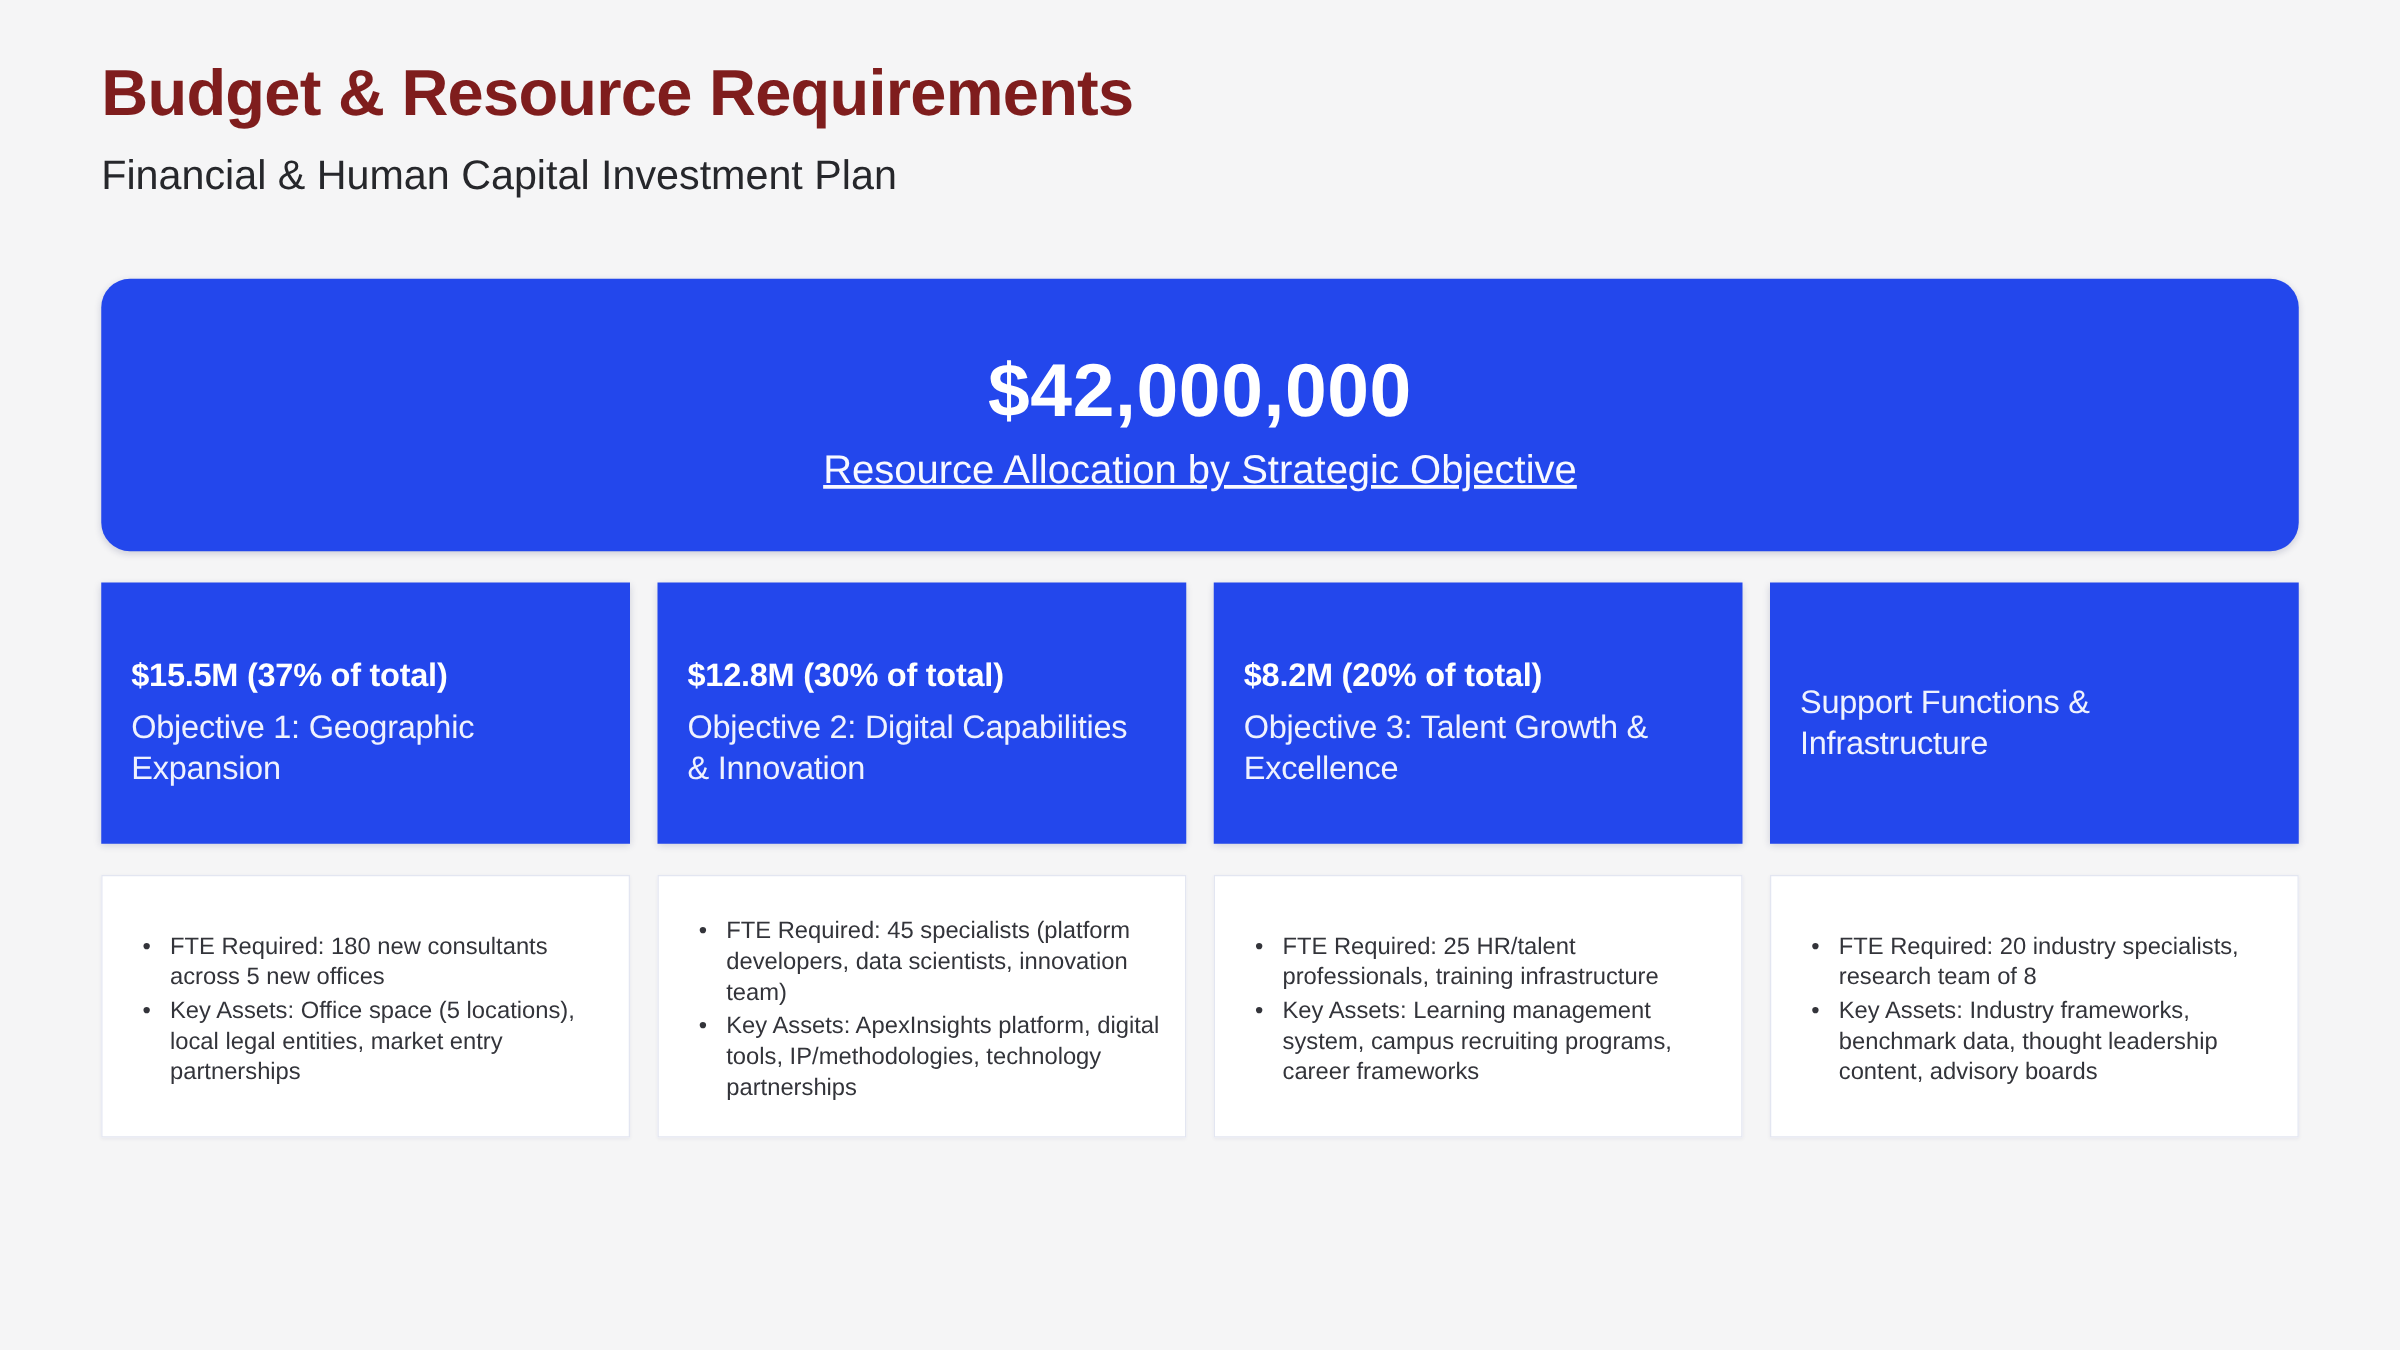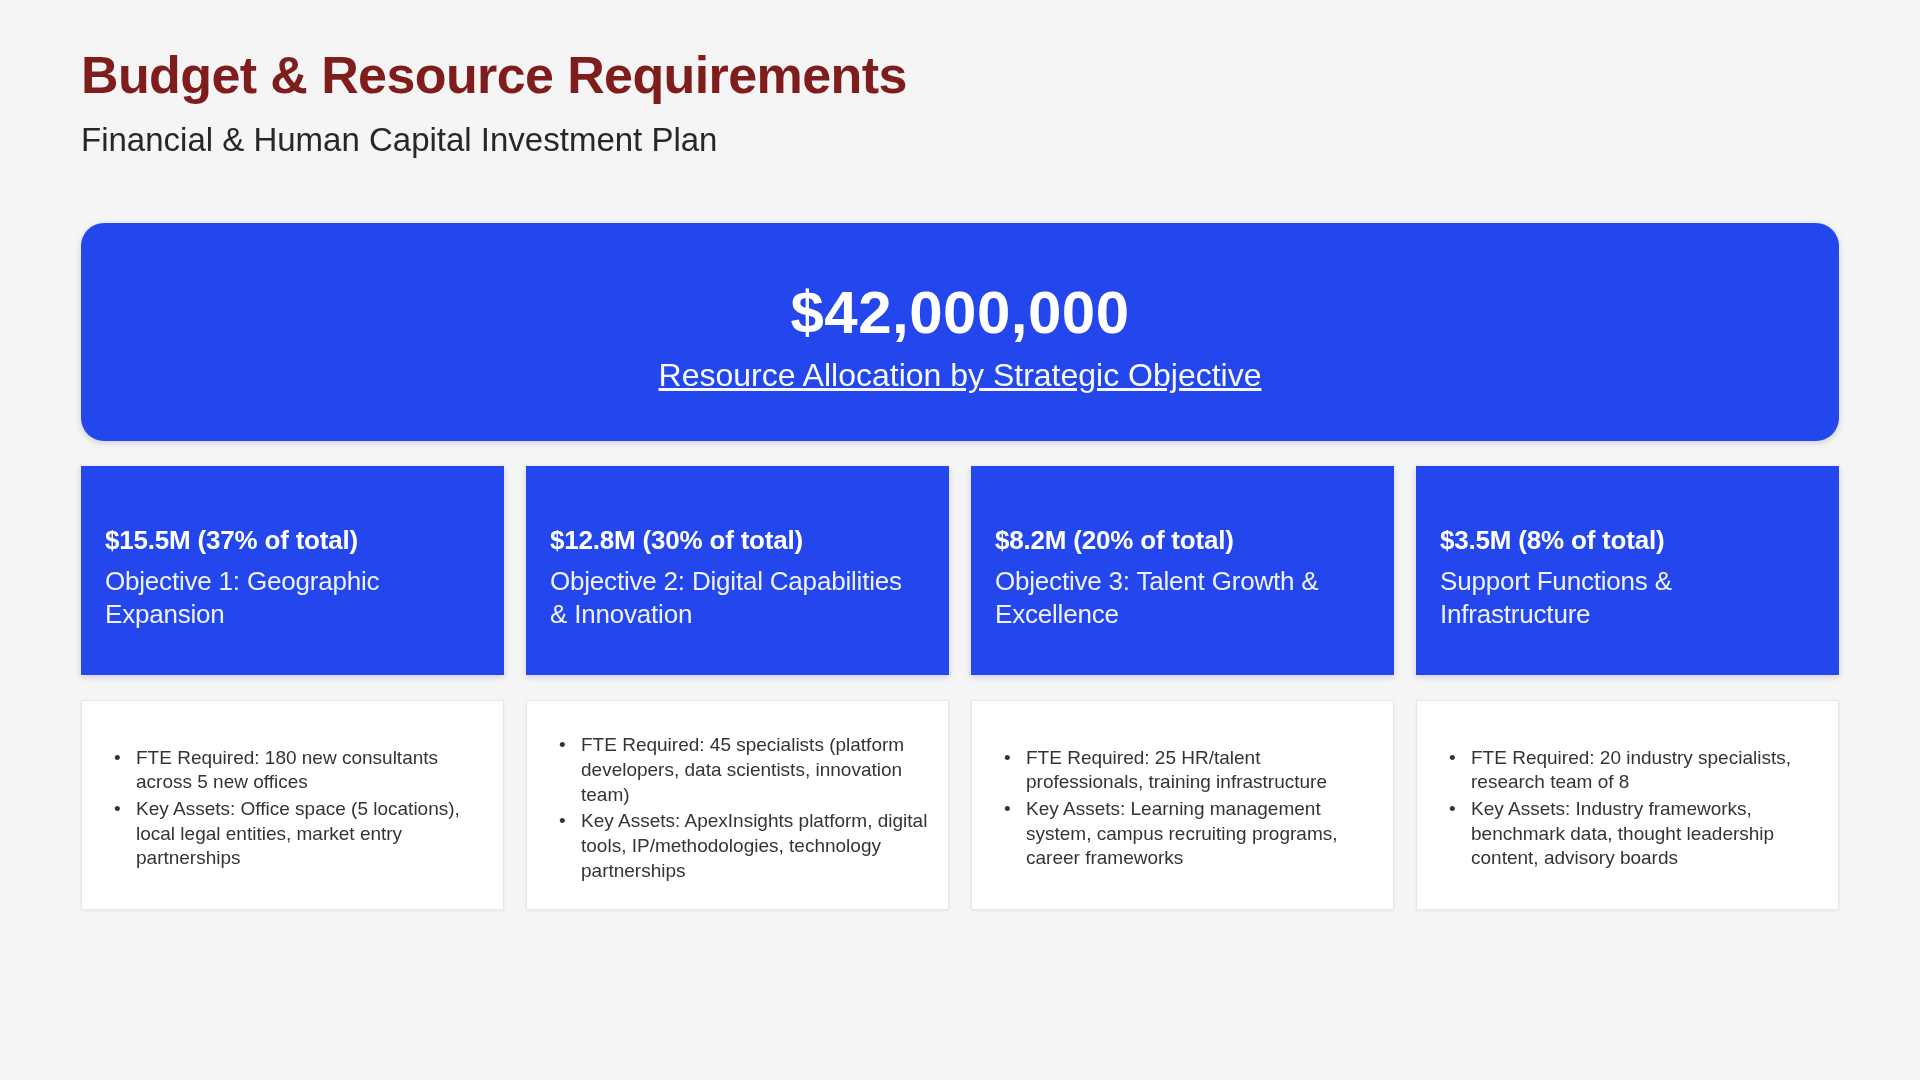--- a/index.html
+++ b/index.html
@@ -142,21 +142,20 @@
       </div>
       <div class="alloc-card">
         <div class="alloc-amount">$12.8M (30% of total)</div>
         <div class="alloc-objective">Objective 2: Digital Capabilities &amp; Innovation</div>
       </div>
       <div class="alloc-card">
         <div class="alloc-amount">$8.2M (20% of total)</div>
         <div class="alloc-objective">Objective 3: Talent Growth &amp; Excellence</div>
       </div>
       <div class="alloc-card">
-        <div class="alloc-amount">$3.5M (8% of total)</div>
         <div class="alloc-objective">Support Functions &amp; Infrastructure</div>
       </div>
     </div>
 
     <div class="cards-row">
       <div class="detail-card">
         <ul class="detail-list">
           <li><span class="bullet-dot">•</span><span>FTE Required: 180 new consultants across 5 new offices</span></li>
           <li><span class="bullet-dot">•</span><span>Key Assets: Office space (5 locations), local legal entities, market entry partnerships</span></li>
         </ul>

